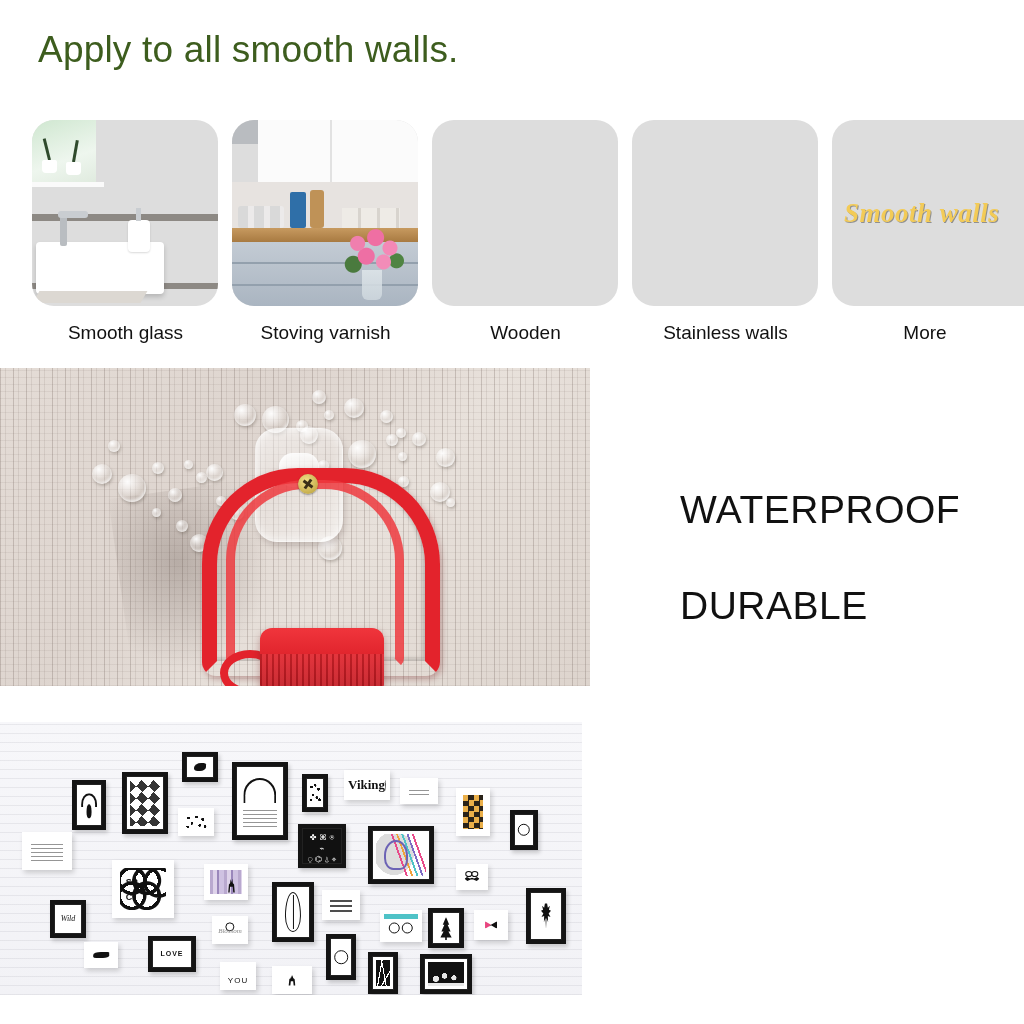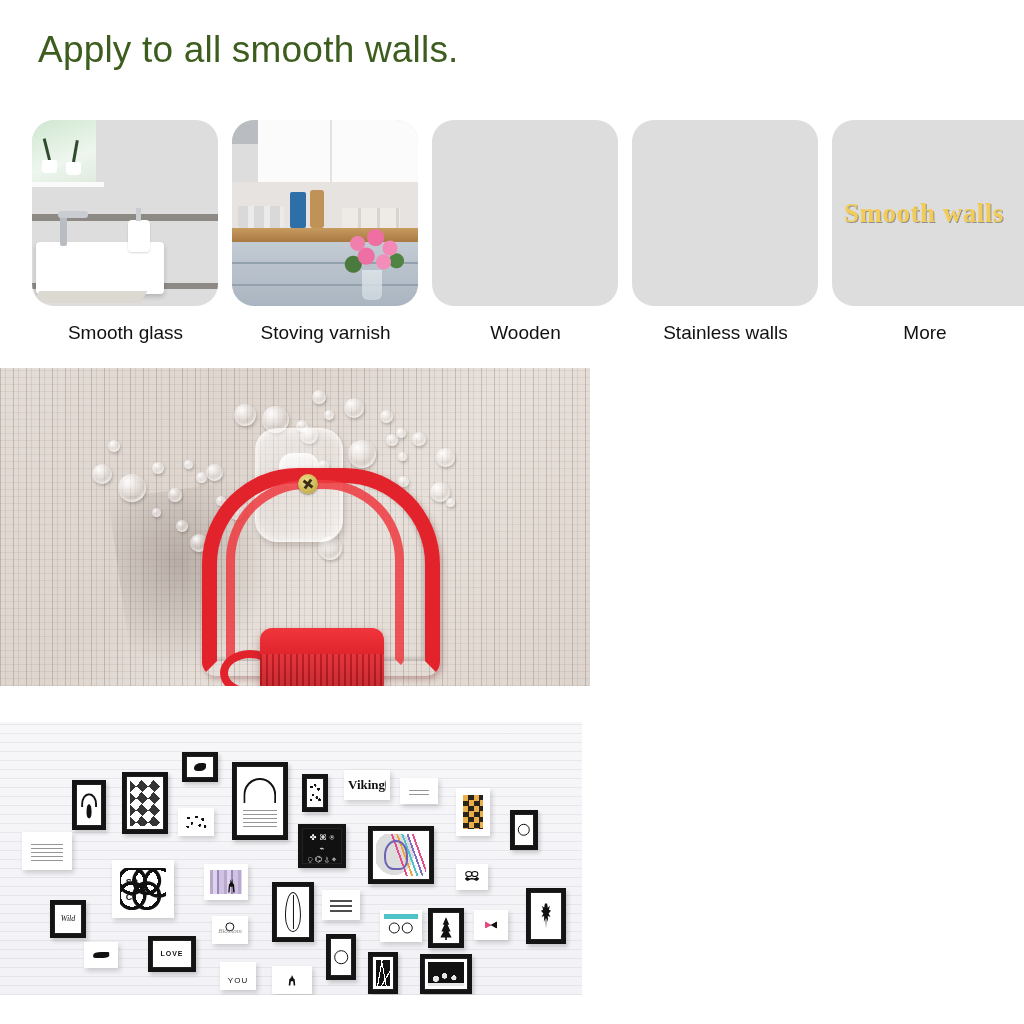--- a/index.html
+++ b/index.html
@@ -171,20 +171,21 @@
   .tile-navy{background:#2d3c5e;}
   .tile-navy .goldtext{
     position:absolute;left:12px;top:50%;transform:translateY(-50%);
     font-family:"Liberation Serif", serif;
     font-weight:bold;
     font-size:27px;
     color:#f3cb57;
     white-space:nowrap;
     text-shadow:1px 1px 0 rgba(0,0,0,.35);
     letter-spacing:.5px;
+    font-style:italic;
   }
   .surface.s4 .cap{width:186px;text-align:center;}
 
   
   .photo-hook{
     position:absolute;left:0;top:368px;width:590px;height:318px;
     overflow:hidden;
     background:
       repeating-linear-gradient(90deg,
         rgba(120,105,98,.30) 0 1px, rgba(255,255,255,0) 1px 5px,
@@ -591,20 +592,22 @@
     <div class="handle"></div>
     <div class="handle2"></div>
     <div class="screw"></div>
     <div class="bottle"></div>
     <div class="loop"></div>
     <div class="cap"></div>
   </div>
 </div>
 
 <div class="features">
+  <div class="line">WATERPROOF</div>
+  <div class="line">DURABLE</div>
 </div>
 
 <div class="photo-gallery">
 
   <div class="frame blk" style="left:72px;top:58px;width:34px;height:50px;">
       <div class="art">
         <div class="stag"></div>
       </div>
     </div>
 

